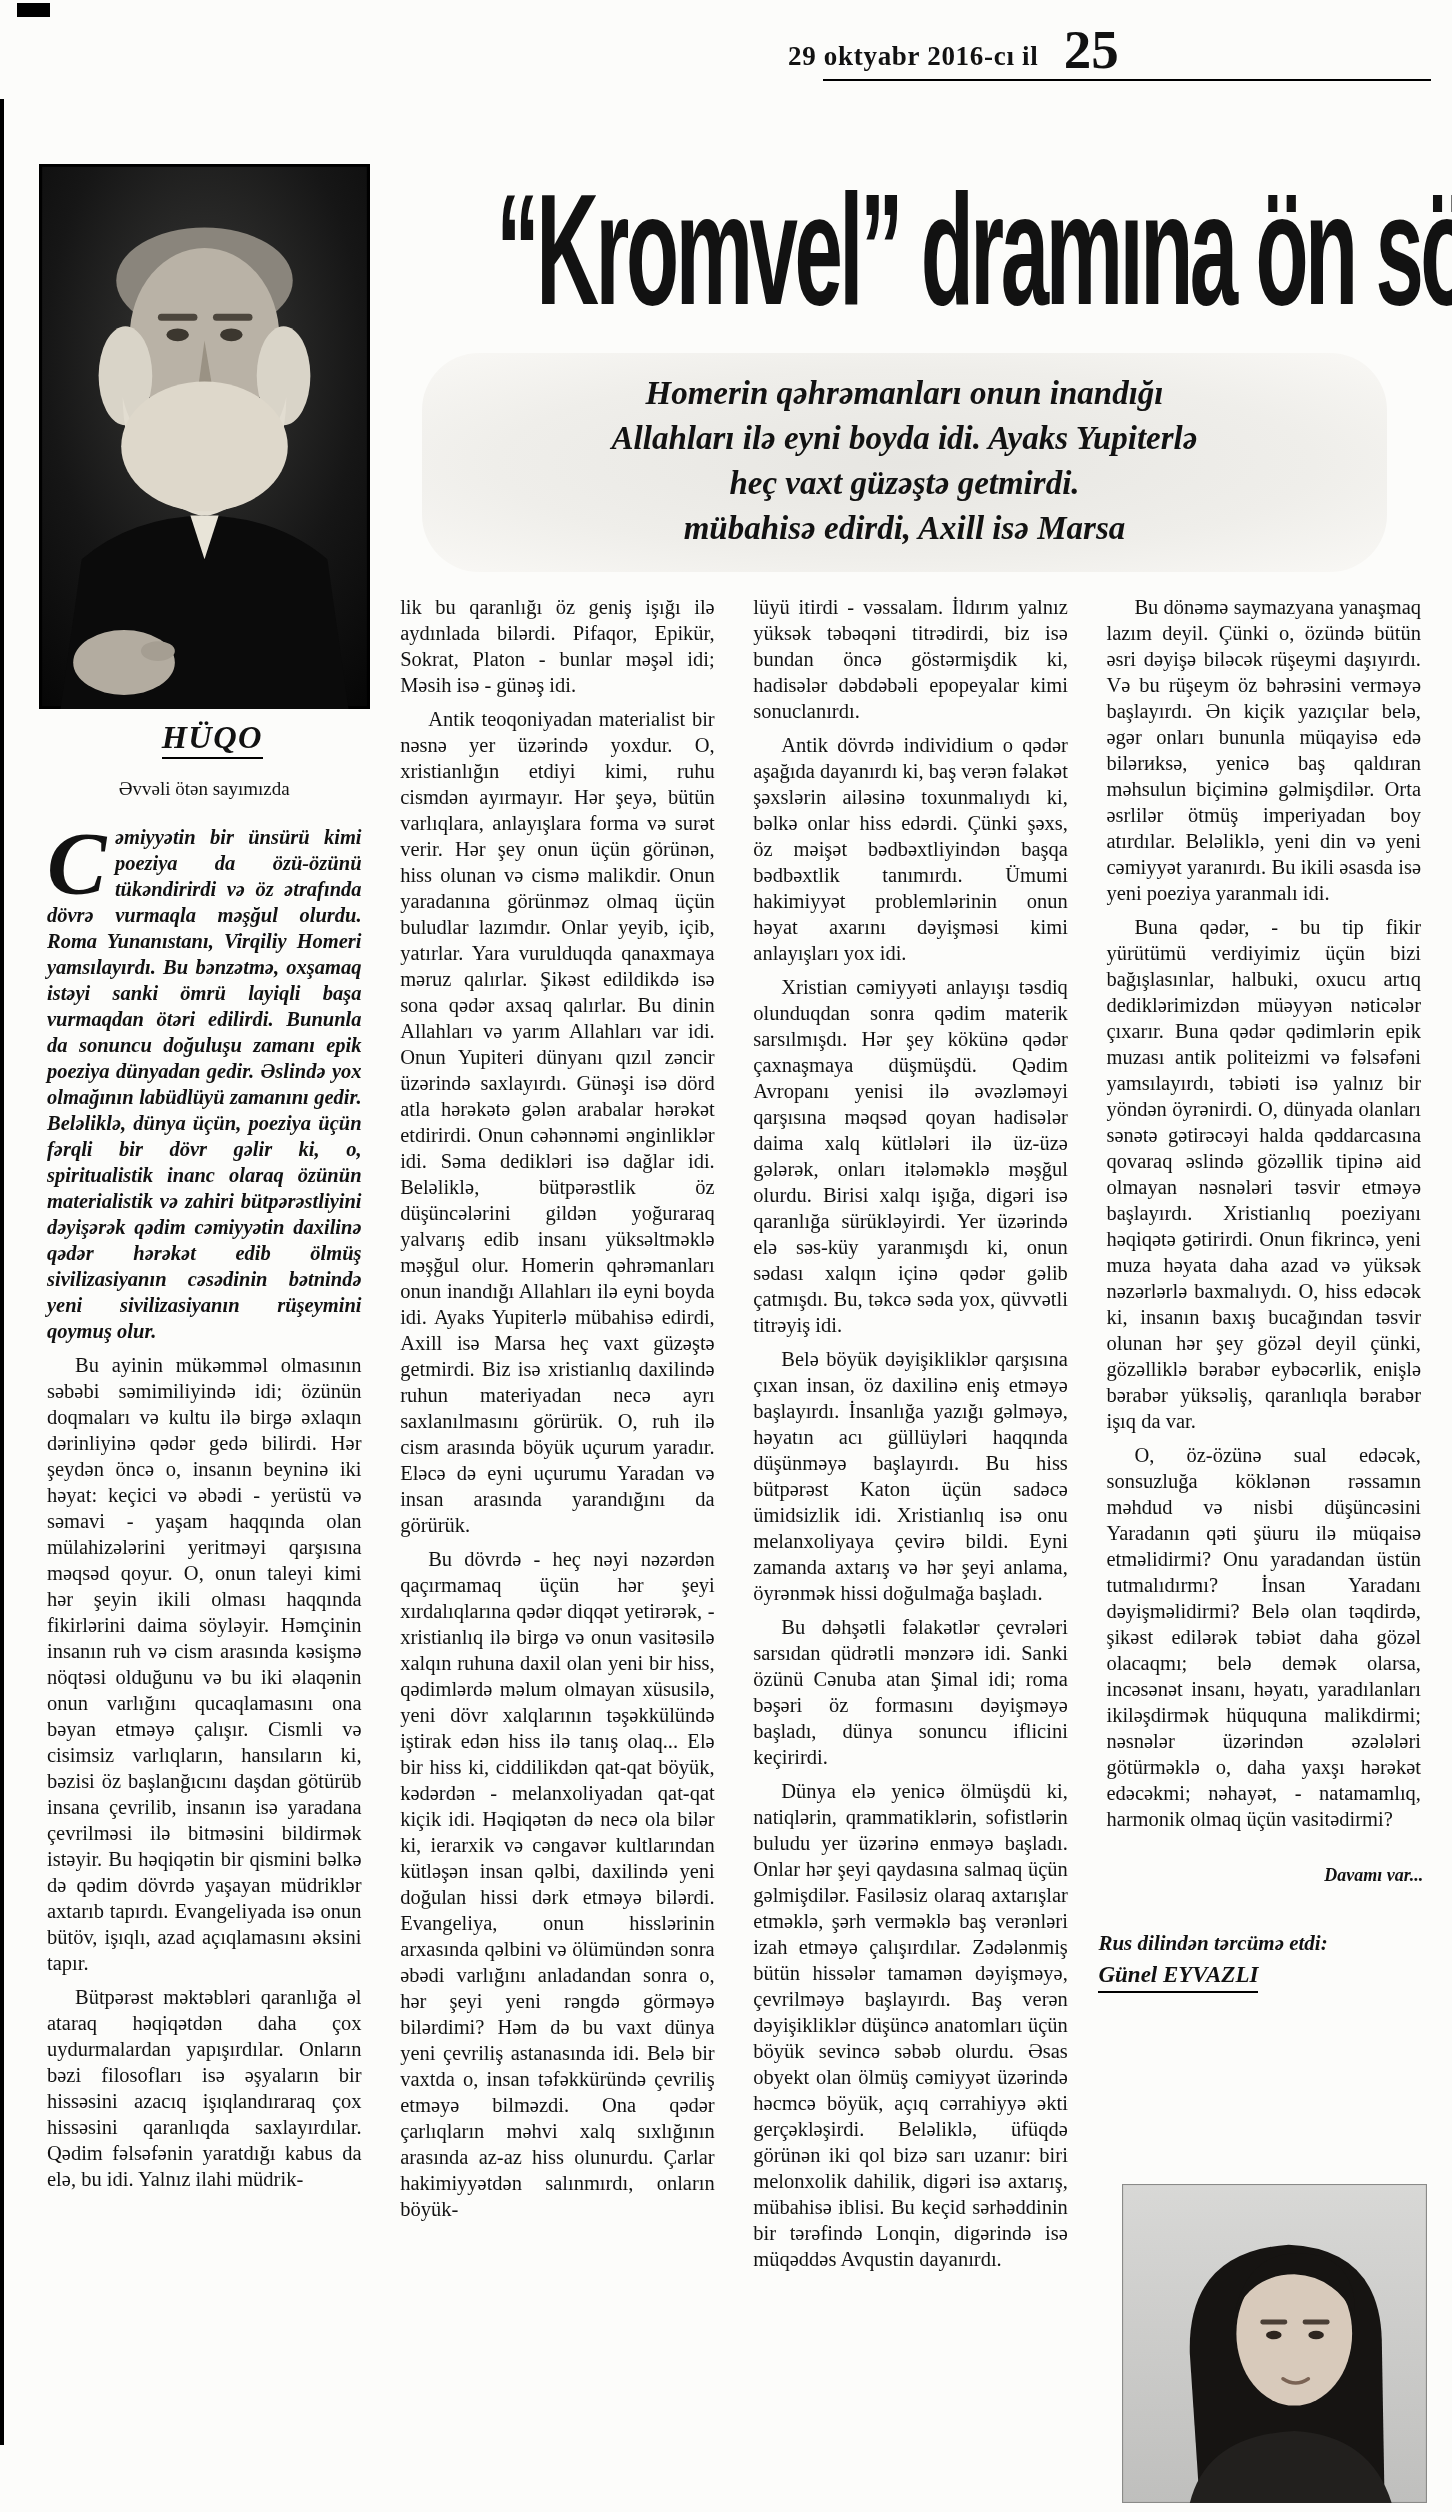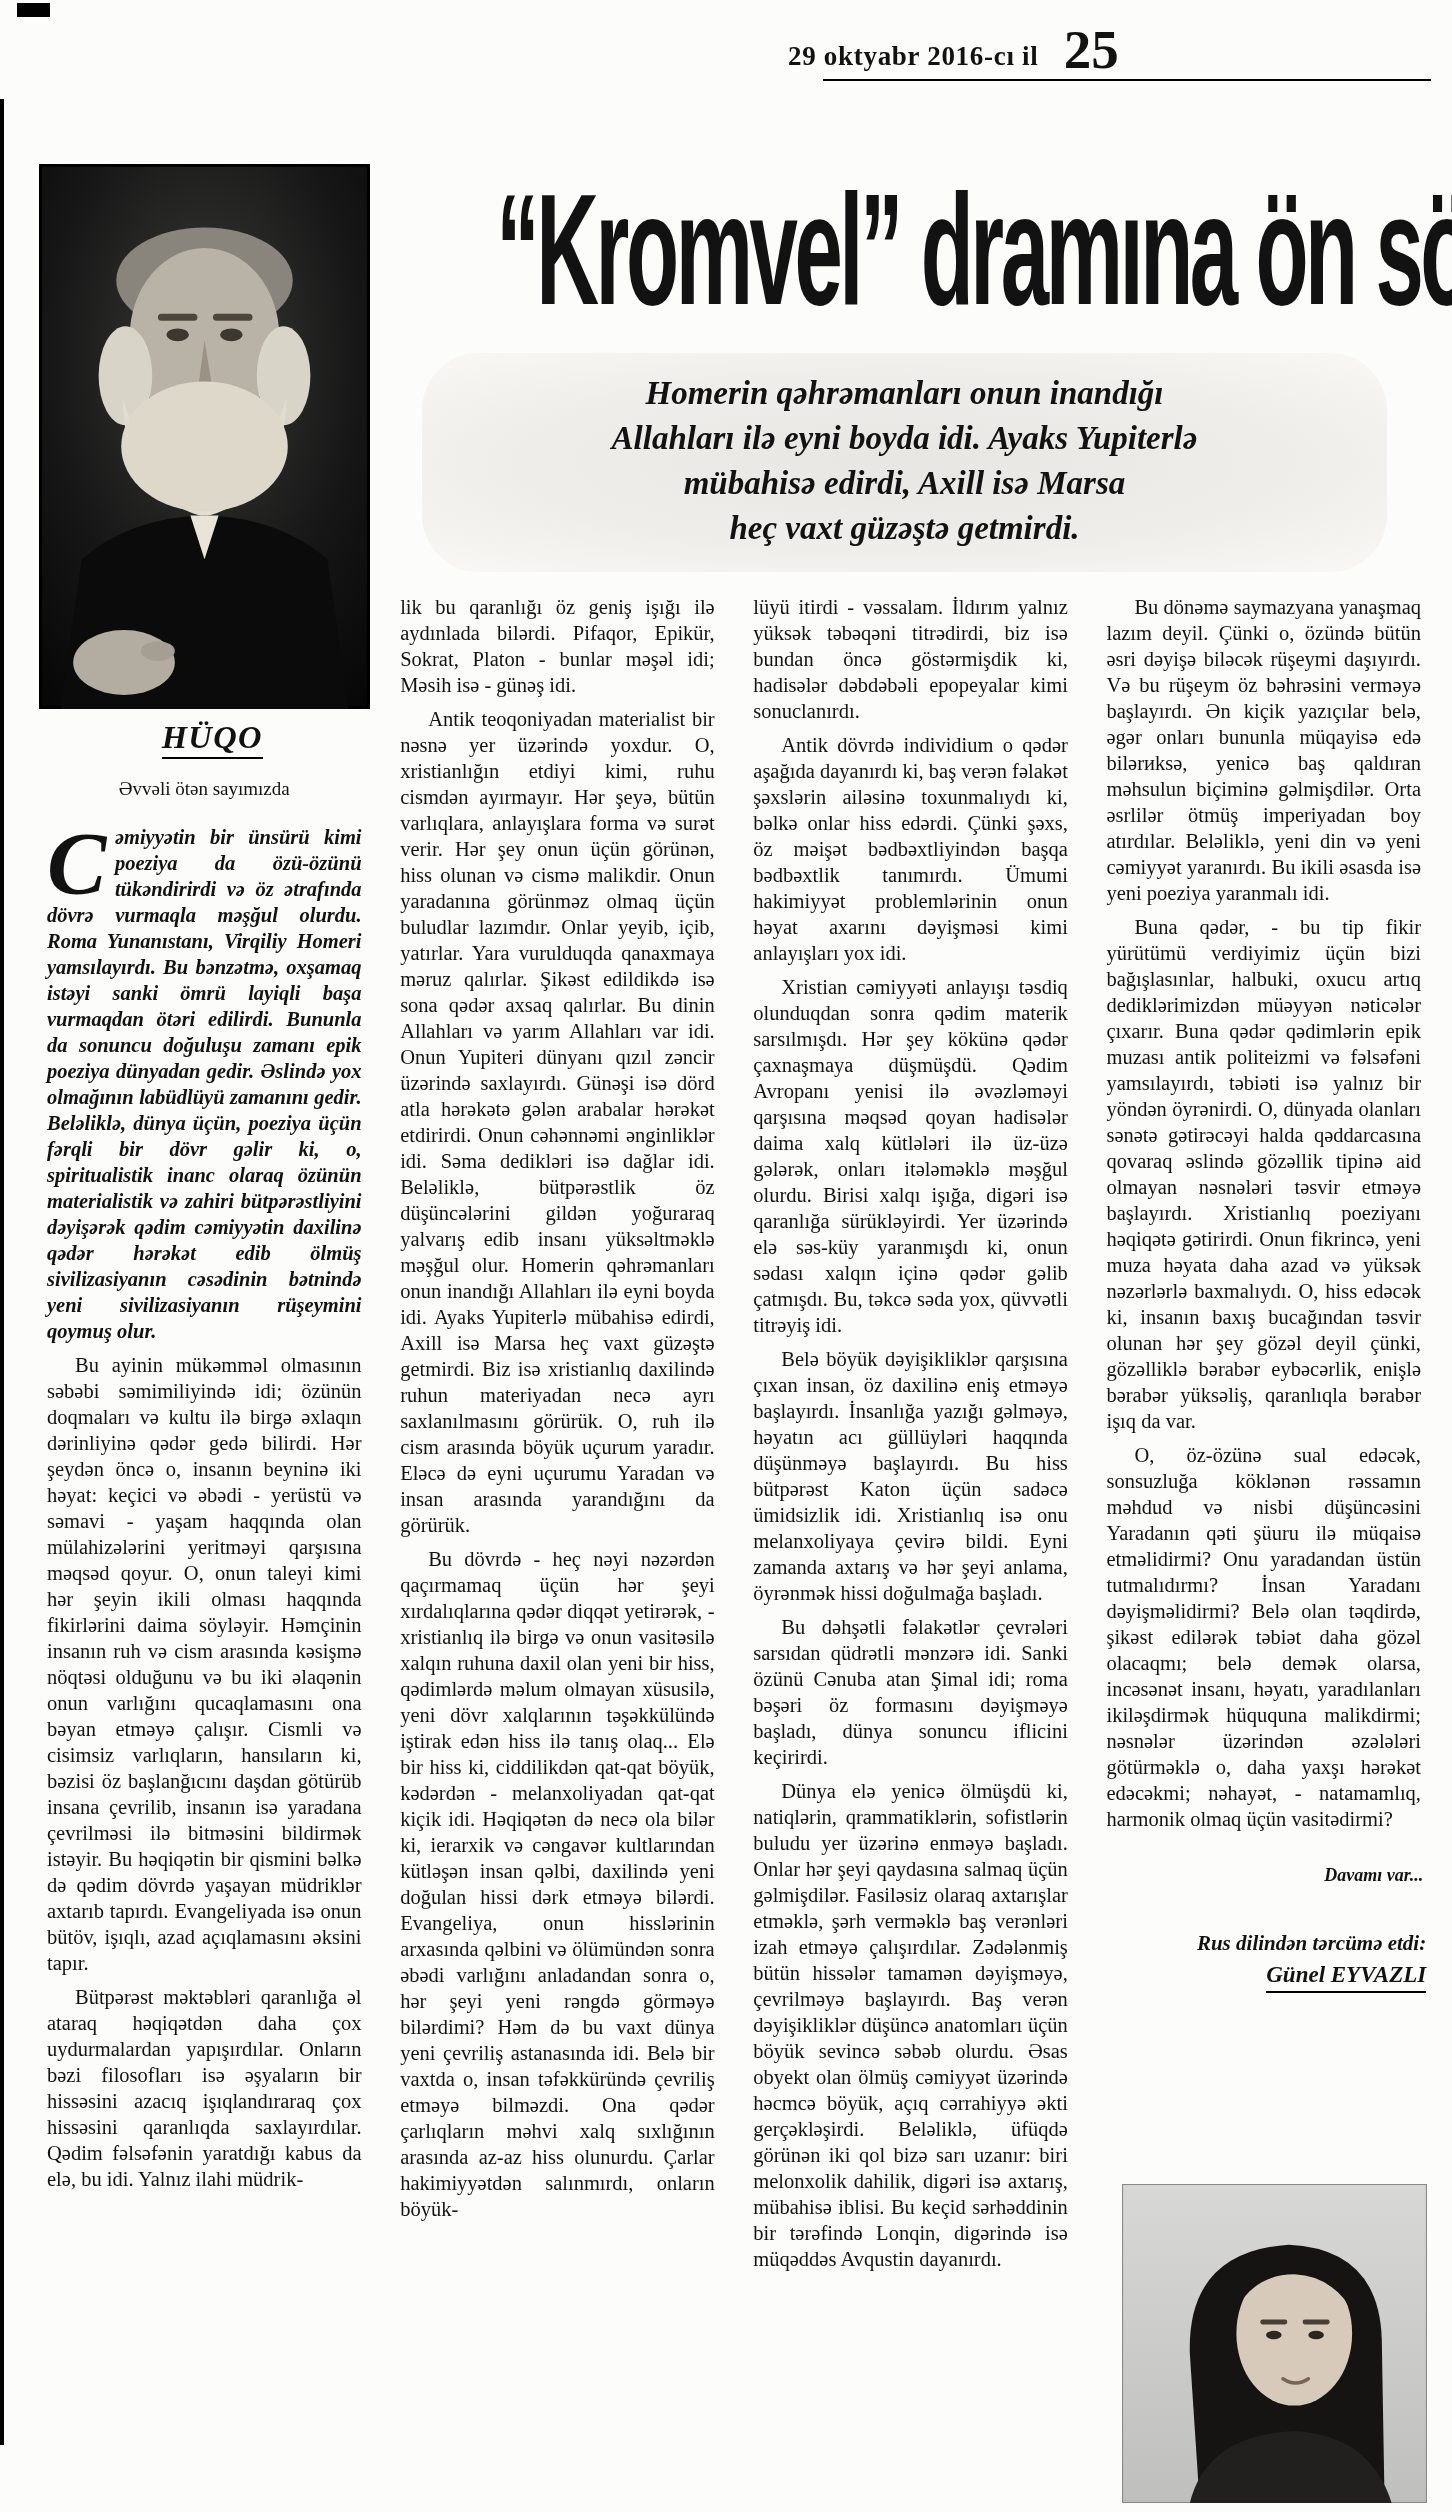--- a/index.html
+++ b/index.html
@@ -61,21 +61,21 @@
   .photo-hugo{width:331px;height:545px;display:block;}
   .caption{margin-top:10px;text-align:center;}
   .caption span{
     display:inline-block;font-weight:bold;font-style:italic;font-size:32.5px;
     letter-spacing:1.4px;border-bottom:2.8px solid #000;padding-bottom:1.4px;margin-left:16px;
   }
   .subnote{margin-top:18.4px;text-align:center;font-size:19px;}
 
   
   .tbc{margin-top:32.5px;text-align:right;font-style:italic;font-weight:bold;font-size:18px;padding-right:5.7px;}
-  .translator{margin-top:42px;text-align:right;font-style:italic;font-weight:bold;font-size:21px;line-height:31px;padding-right:2.8px;}
+  .translator{margin-top:42px;text-align:left;font-style:italic;font-weight:bold;font-size:21px;line-height:31px;padding-right:2.8px;}
   .translator .name{display:inline-block;border-bottom:2.1px solid #000;padding-bottom:1.4px;font-size:23px;}
 
   
   .photo-woman{position:absolute;left:1122px;top:2184px;width:305px;height:319px;z-index:3;display:block;}
 </style>
 </head>
 <body>
 
 <div class="corner-mark"></div>
 <div class="left-bar"></div>
@@ -86,22 +86,22 @@
 </div>
 <div class="header-rule"></div>
 
 <div class="headline">
   <span>“Kromvel” dramına ön söz</span>
 </div>
 
 <div class="lede">
   <div>Homerin qəhrəmanları onun inandığı</div>
   <div>Allahları ilə eyni boyda idi. Ayaks Yupiterlə</div>
+  <div>heç vaxt güzəştə getmirdi.</div>
   <div>mübahisə edirdi, Axill isə Marsa</div>
-  <div>heç vaxt güzəştə getmirdi.</div>
 </div>
 
 <div class="cols">
 
   <div class="col">
     <svg class="photo-hugo" viewBox="0 0 468 772" xmlns="http://www.w3.org/2000/svg" aria-hidden="true">
       <defs>
         <radialGradient id="hbg" cx="50%" cy="35%" r="80%">
           <stop offset="0%" stop-color="#3a3a38"></stop>
           <stop offset="60%" stop-color="#161616"></stop>

